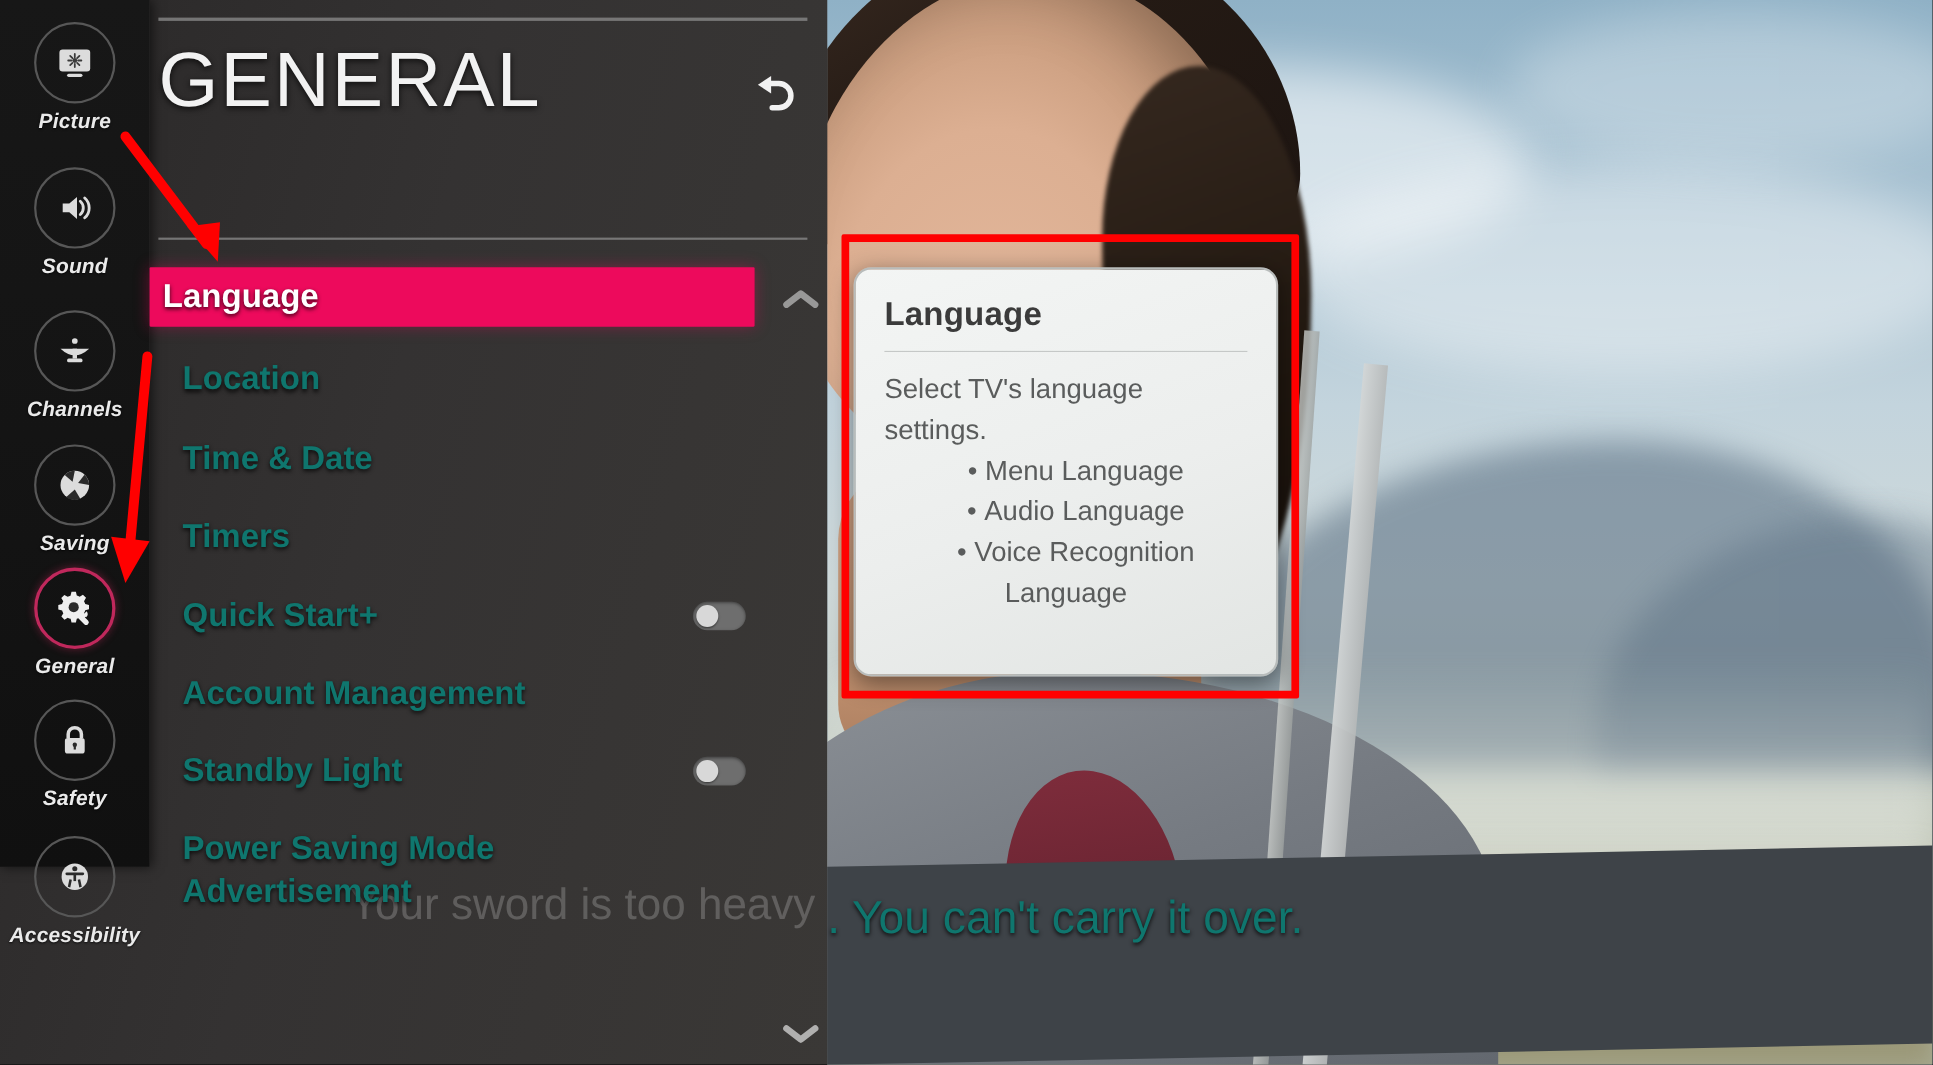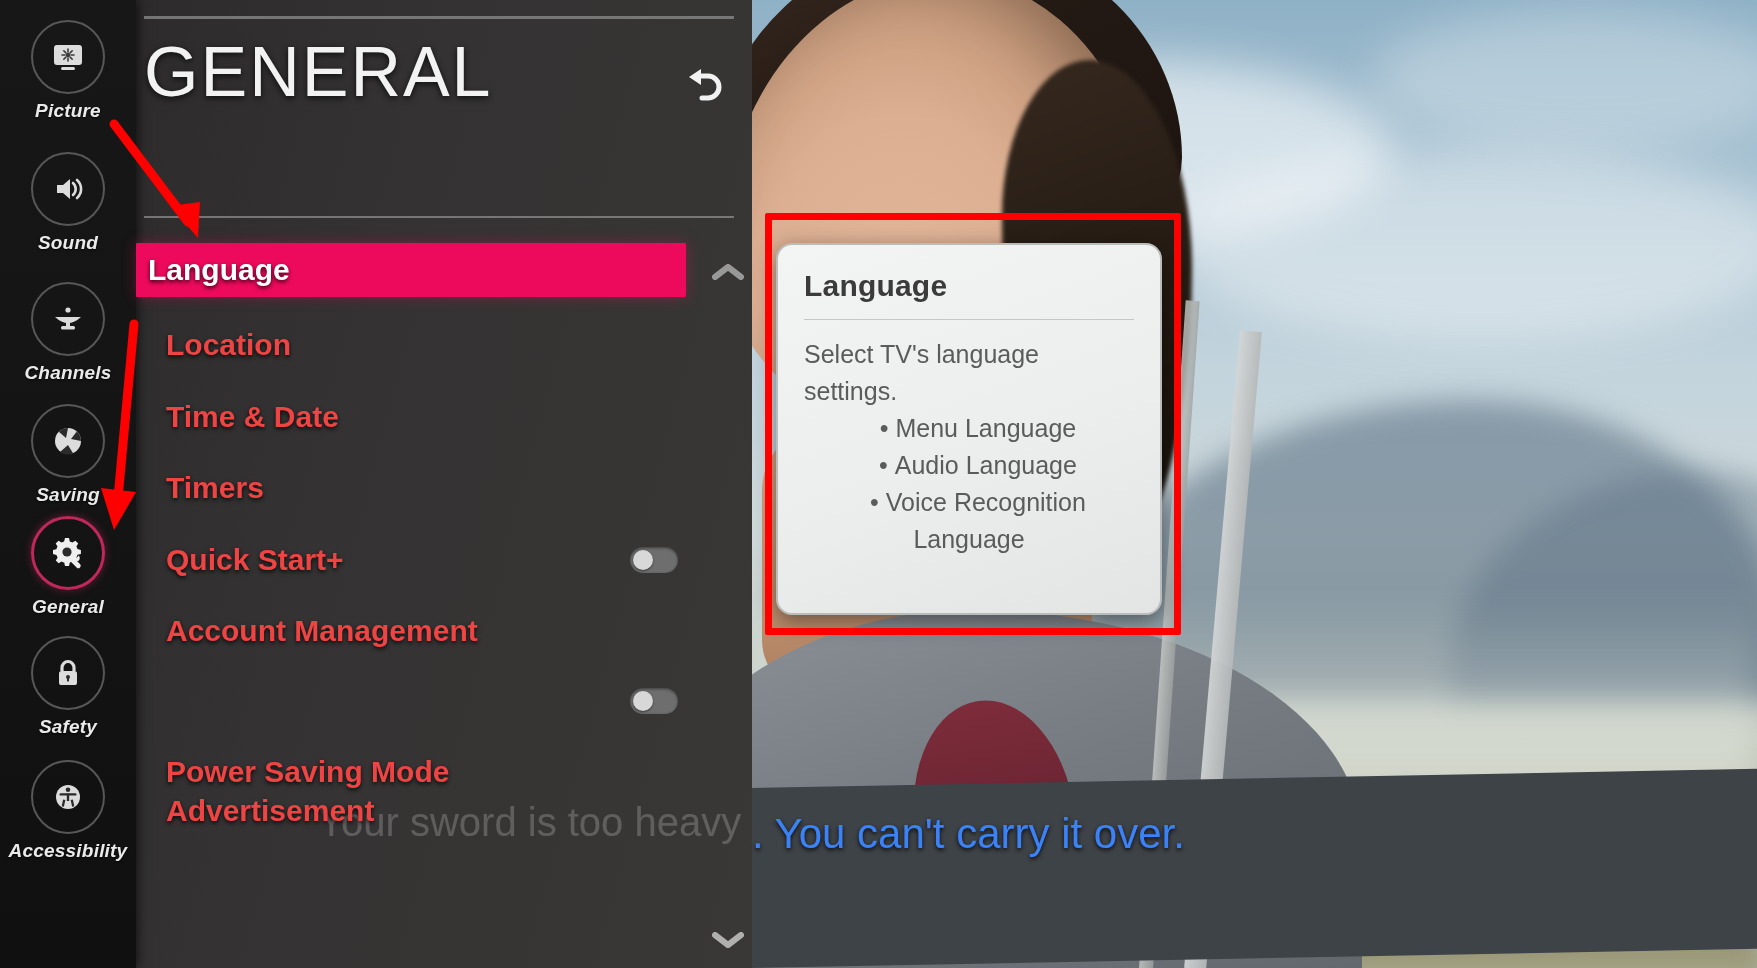--- a/index.html
+++ b/index.html
@@ -152,21 +152,21 @@
     top: 0;
     width: 752px;
     height: 968px;
     background: linear-gradient(105deg, #2a2828 0%, #343232 45%, #3a3836 100%);
   }
   .sidebar {
     position: absolute;
     left: 0;
     top: 0;
     width: 136px;
-    height: 968px;
+    height: 788px;
     background: linear-gradient(180deg, #171717 0%, #141414 50%, #101010 100%);
     box-shadow: 2px 0 10px rgba(0,0,0,0.6);
   }
   .sidebar-item {
     position: absolute;
     left: 0;
     width: 136px;
     text-align: center;
     color: #e6e6e6;
   }
@@ -236,21 +236,21 @@
     position: absolute;
     left: 0;
     width: 550px;
     height: 54px;
     display: flex;
     align-items: center;
   }
   .menu-row .label {
     font-size: 30px;
     font-weight: 700;
-    color: #ef4444;
+    color: #0f766e;
     padding-left: 30px;
     text-shadow: 0 2px 4px rgba(0,0,0,.8);
     white-space: nowrap;
   }
   .menu-row.selected {
     background: #ed0a5c;
     width: 550px;
     border-radius: 1px;
     box-shadow: 0 0 14px rgba(237,10,92,0.35);
   }
@@ -291,21 +291,21 @@
     font-size: 40px;
     color: rgba(225,225,225,0.24);
     white-space: nowrap;
     font-weight: 400;
   }
   .subtitle-bright {
     position: absolute;
     left: 752px;
     top: 810px;
     font-size: 42px;
-    color: #3b82f6;
+    color: #0f766e;
     white-space: nowrap;
     font-weight: 400;
     text-shadow: 0 2px 4px rgba(0,0,0,.85);
   }
   .subtitle-band {
     position: absolute;
     left: 752px;
     top: 788px;
     width: 1005px;
     height: 180px;
@@ -533,20 +533,21 @@
     </div>
 
     <div class="menu-row" style="top:293px;">
       <span class="label">Quick Start+</span>
       <span class="toggle" style="left:494px;top:14px;">
         <span class="knob"></span>
       </span>
     </div>
 
     <div class="menu-row" style="top:434px;">
+      <span class="label">Standby Light</span>
       <span class="toggle" style="left:494px;top:14px;">
         <span class="knob"></span>
       </span>
     </div>
 
     <div class="menu-row" style="top:505px;">
       <span class="label">Power Saving Mode</span>
     </div>
 
     <div class="menu-row" style="top:544px;">

